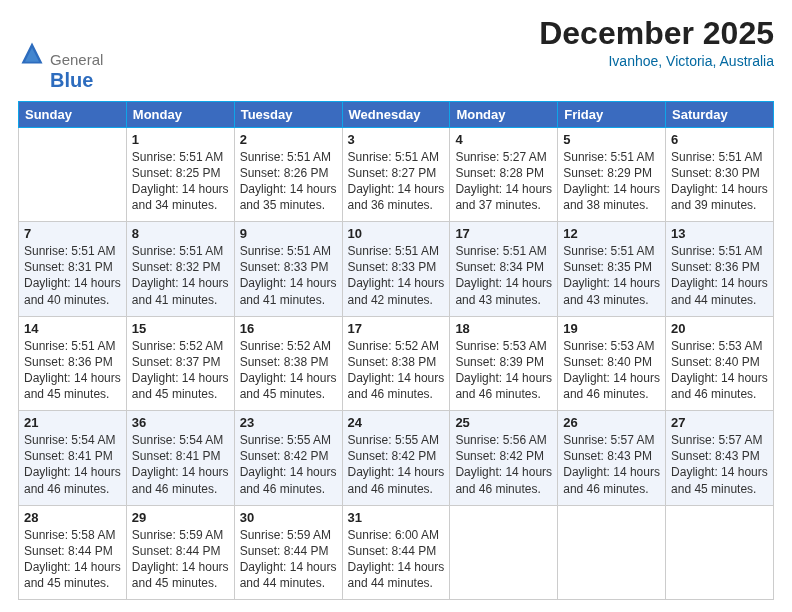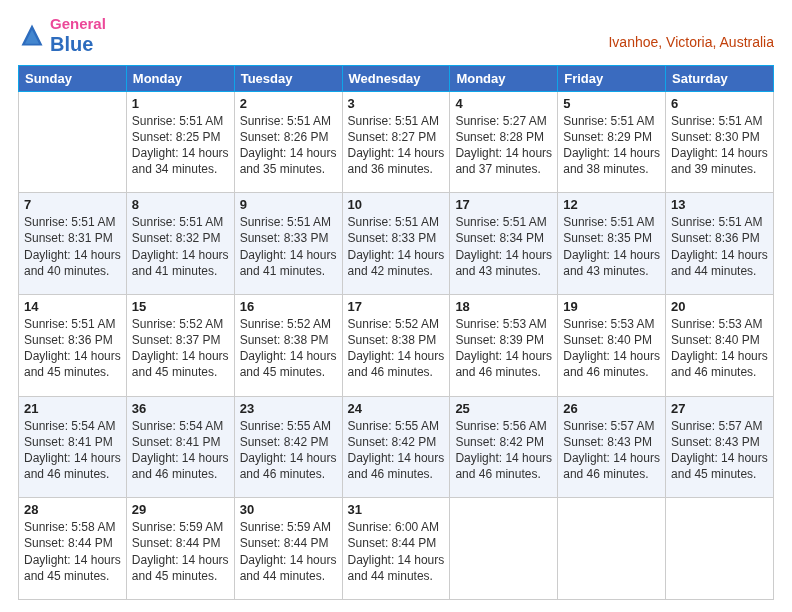--- a/index.html
+++ b/index.html
@@ -28,22 +28,23 @@
       align-items: center;
       gap: 4px;
     }
     .logo-text {
       display: flex;
       flex-direction: column;
       line-height: 1.1;
     }
     .logo-general {
       font-size: 15px;
-      font-weight: bold;
-      color: #ec4899;
+      font-weight: normal;
+      color: #737373;
+      margin-top: 36px;
     }
     .logo-blue {
       font-size: 20px;
       font-weight: bold;
       color: #2d6cbe;
     }
     .logo-icon {
       width: 28px;
       height: 28px;
     }
@@ -51,22 +52,22 @@
       text-align: right;
     }
     .month-title {
       font-size: 32px;
       font-weight: bold;
       color: #222;
       line-height: 1.1;
     }
     .subtitle {
       font-size: 14px;
-      color: #c2410c;
-      margin-top: 18px;
+      color: #0369a1;
+      margin-top: 2px;
     }
     .calendar {
       flex: 1;
       border: 1px solid #ccc;
       border-collapse: collapse;
       width: 100%;
       table-layout: fixed;
     }
     .calendar th {
       background: #3a6bbf;
@@ -116,20 +117,21 @@
       <svg class="logo-icon" viewBox="0 0 32 32">
         <polygon points="16,4 28,28 4,28" fill="#2d6cbe"></polygon>
         <polygon points="16,10 24,26 8,26" fill="#5a9fe0" opacity="0.5"></polygon>
       </svg>
       <div class="logo-text">
         <span class="logo-general">General</span>
         <span class="logo-blue">Blue</span>
       </div>
     </div>
     <div class="title-block">
+      <div class="month-title">December 2025</div>
       <div class="subtitle">Ivanhoe, Victoria, Australia</div>
     </div>
   </div>
 
   <table class="calendar">
     <thead>
       <tr>
         <th>Sunday</th>
         <th>Monday</th>
         <th>Tuesday</th>

